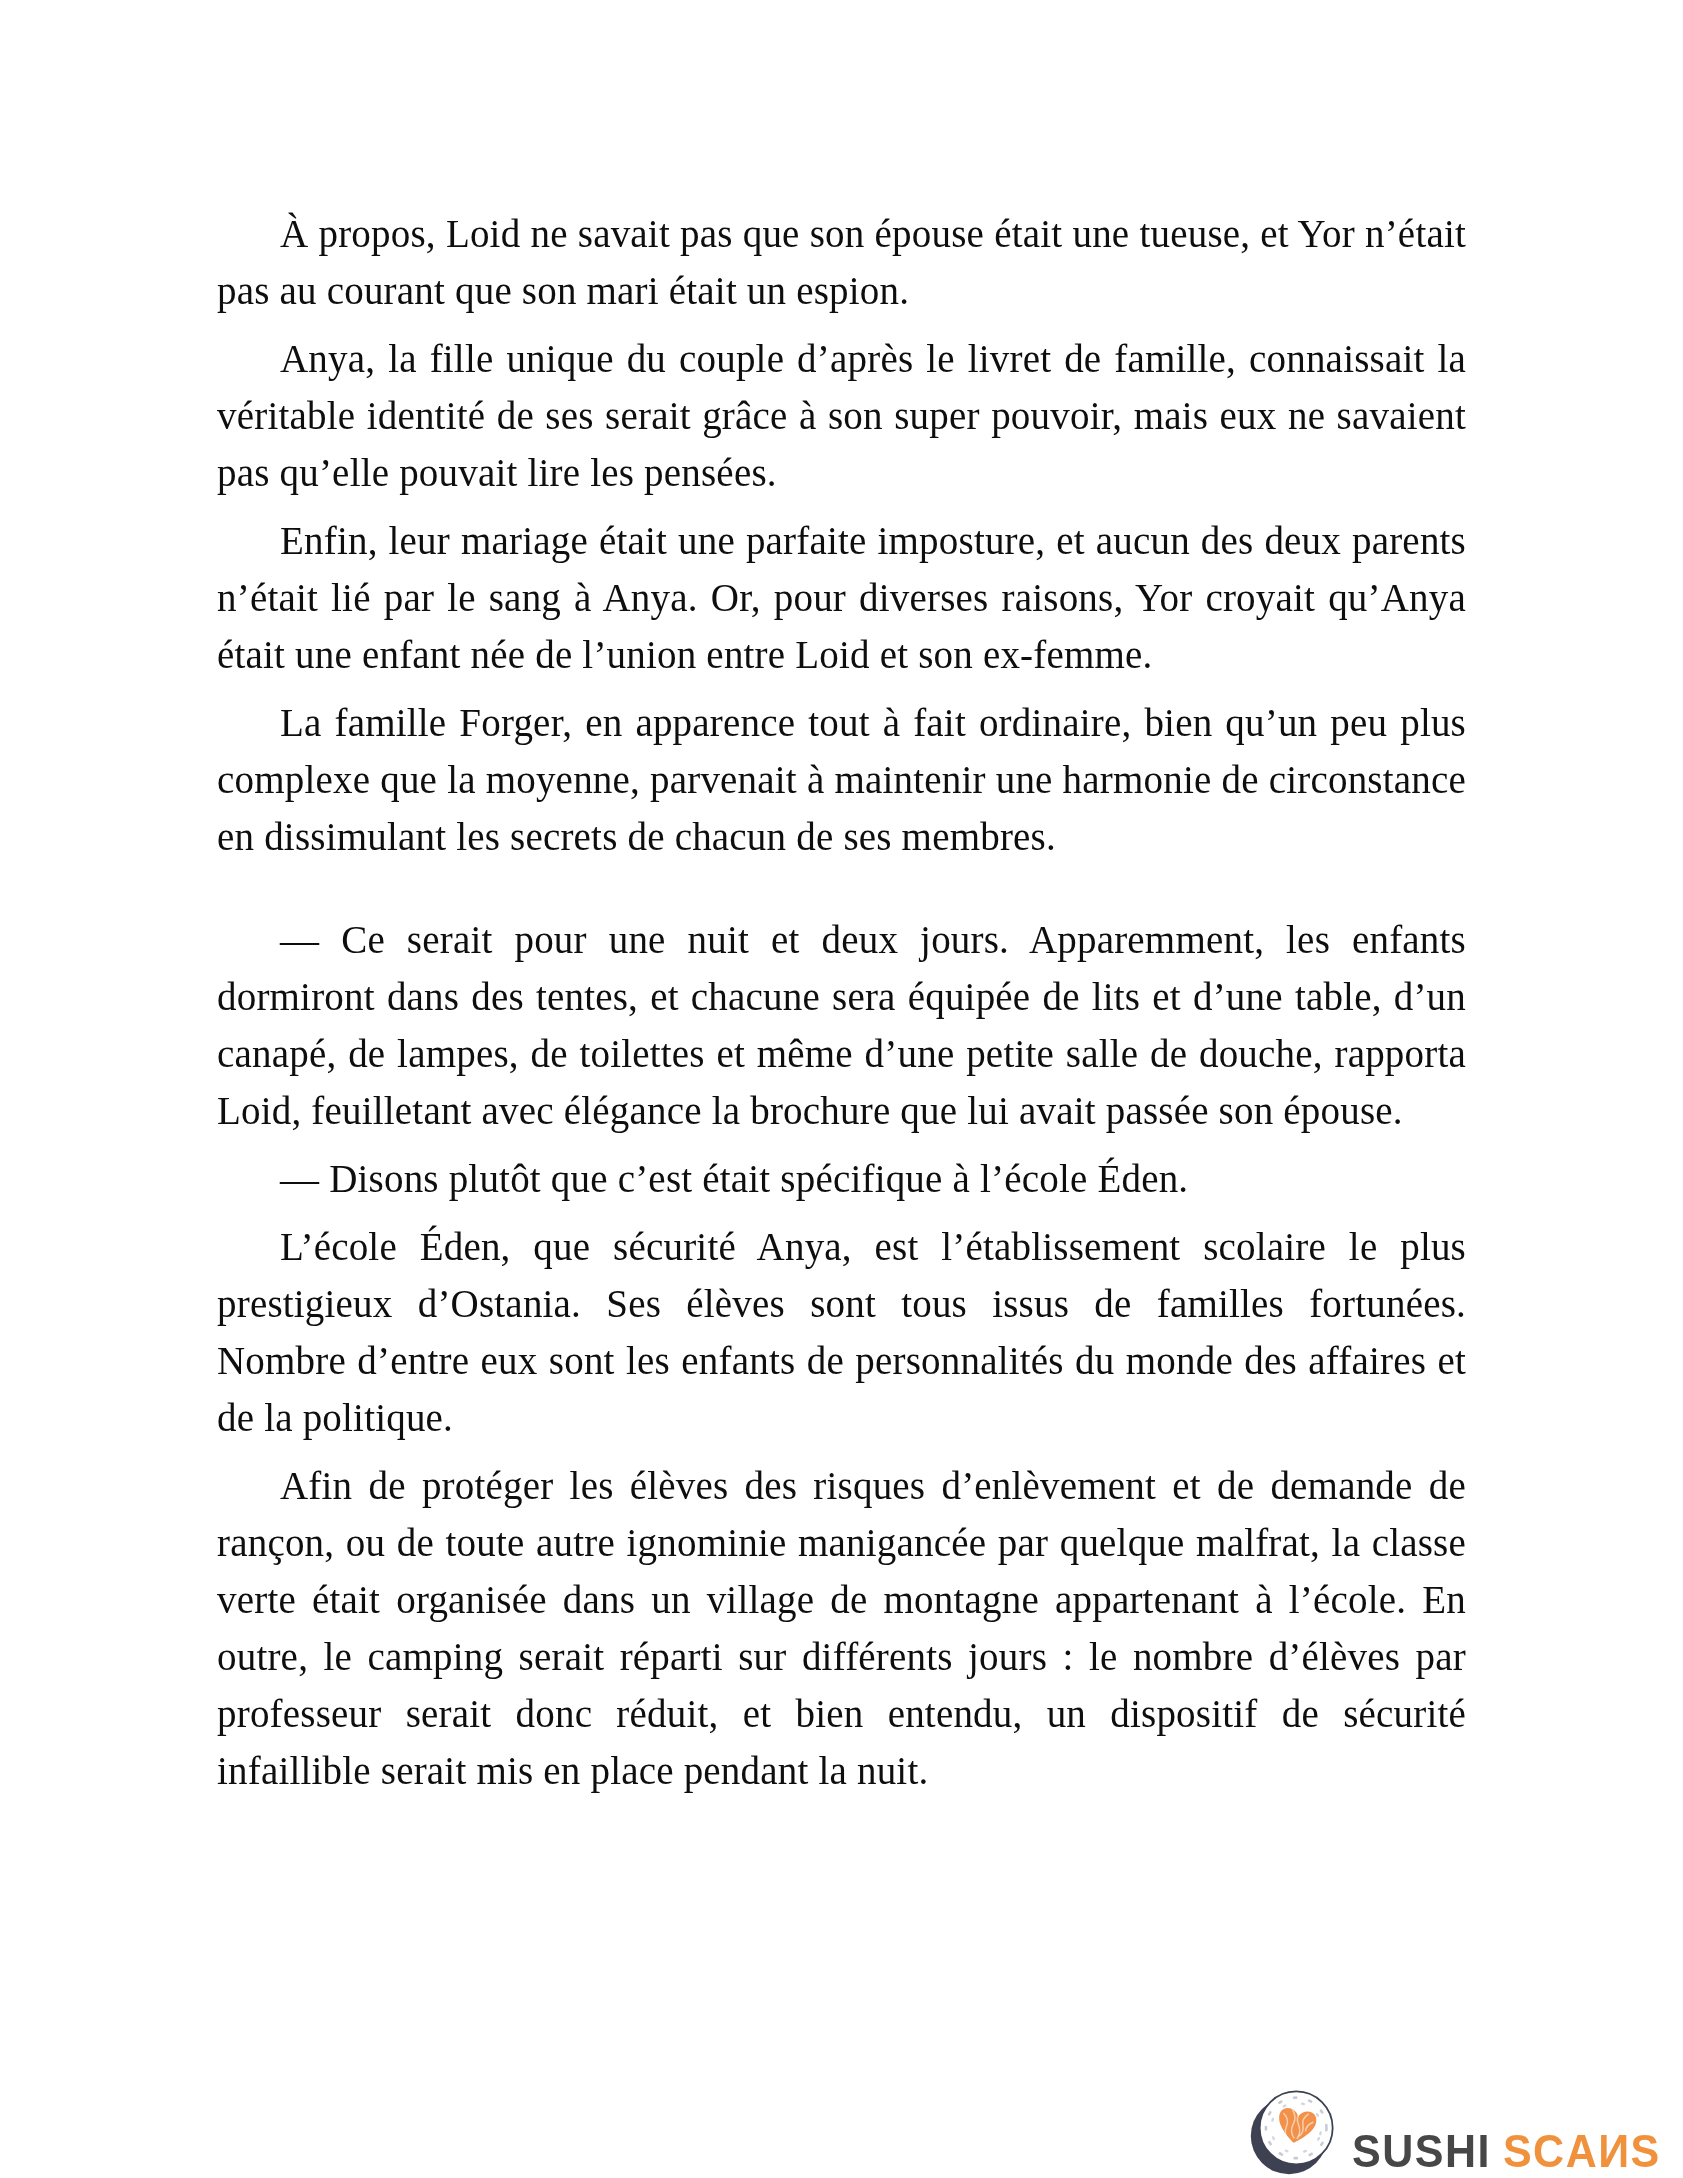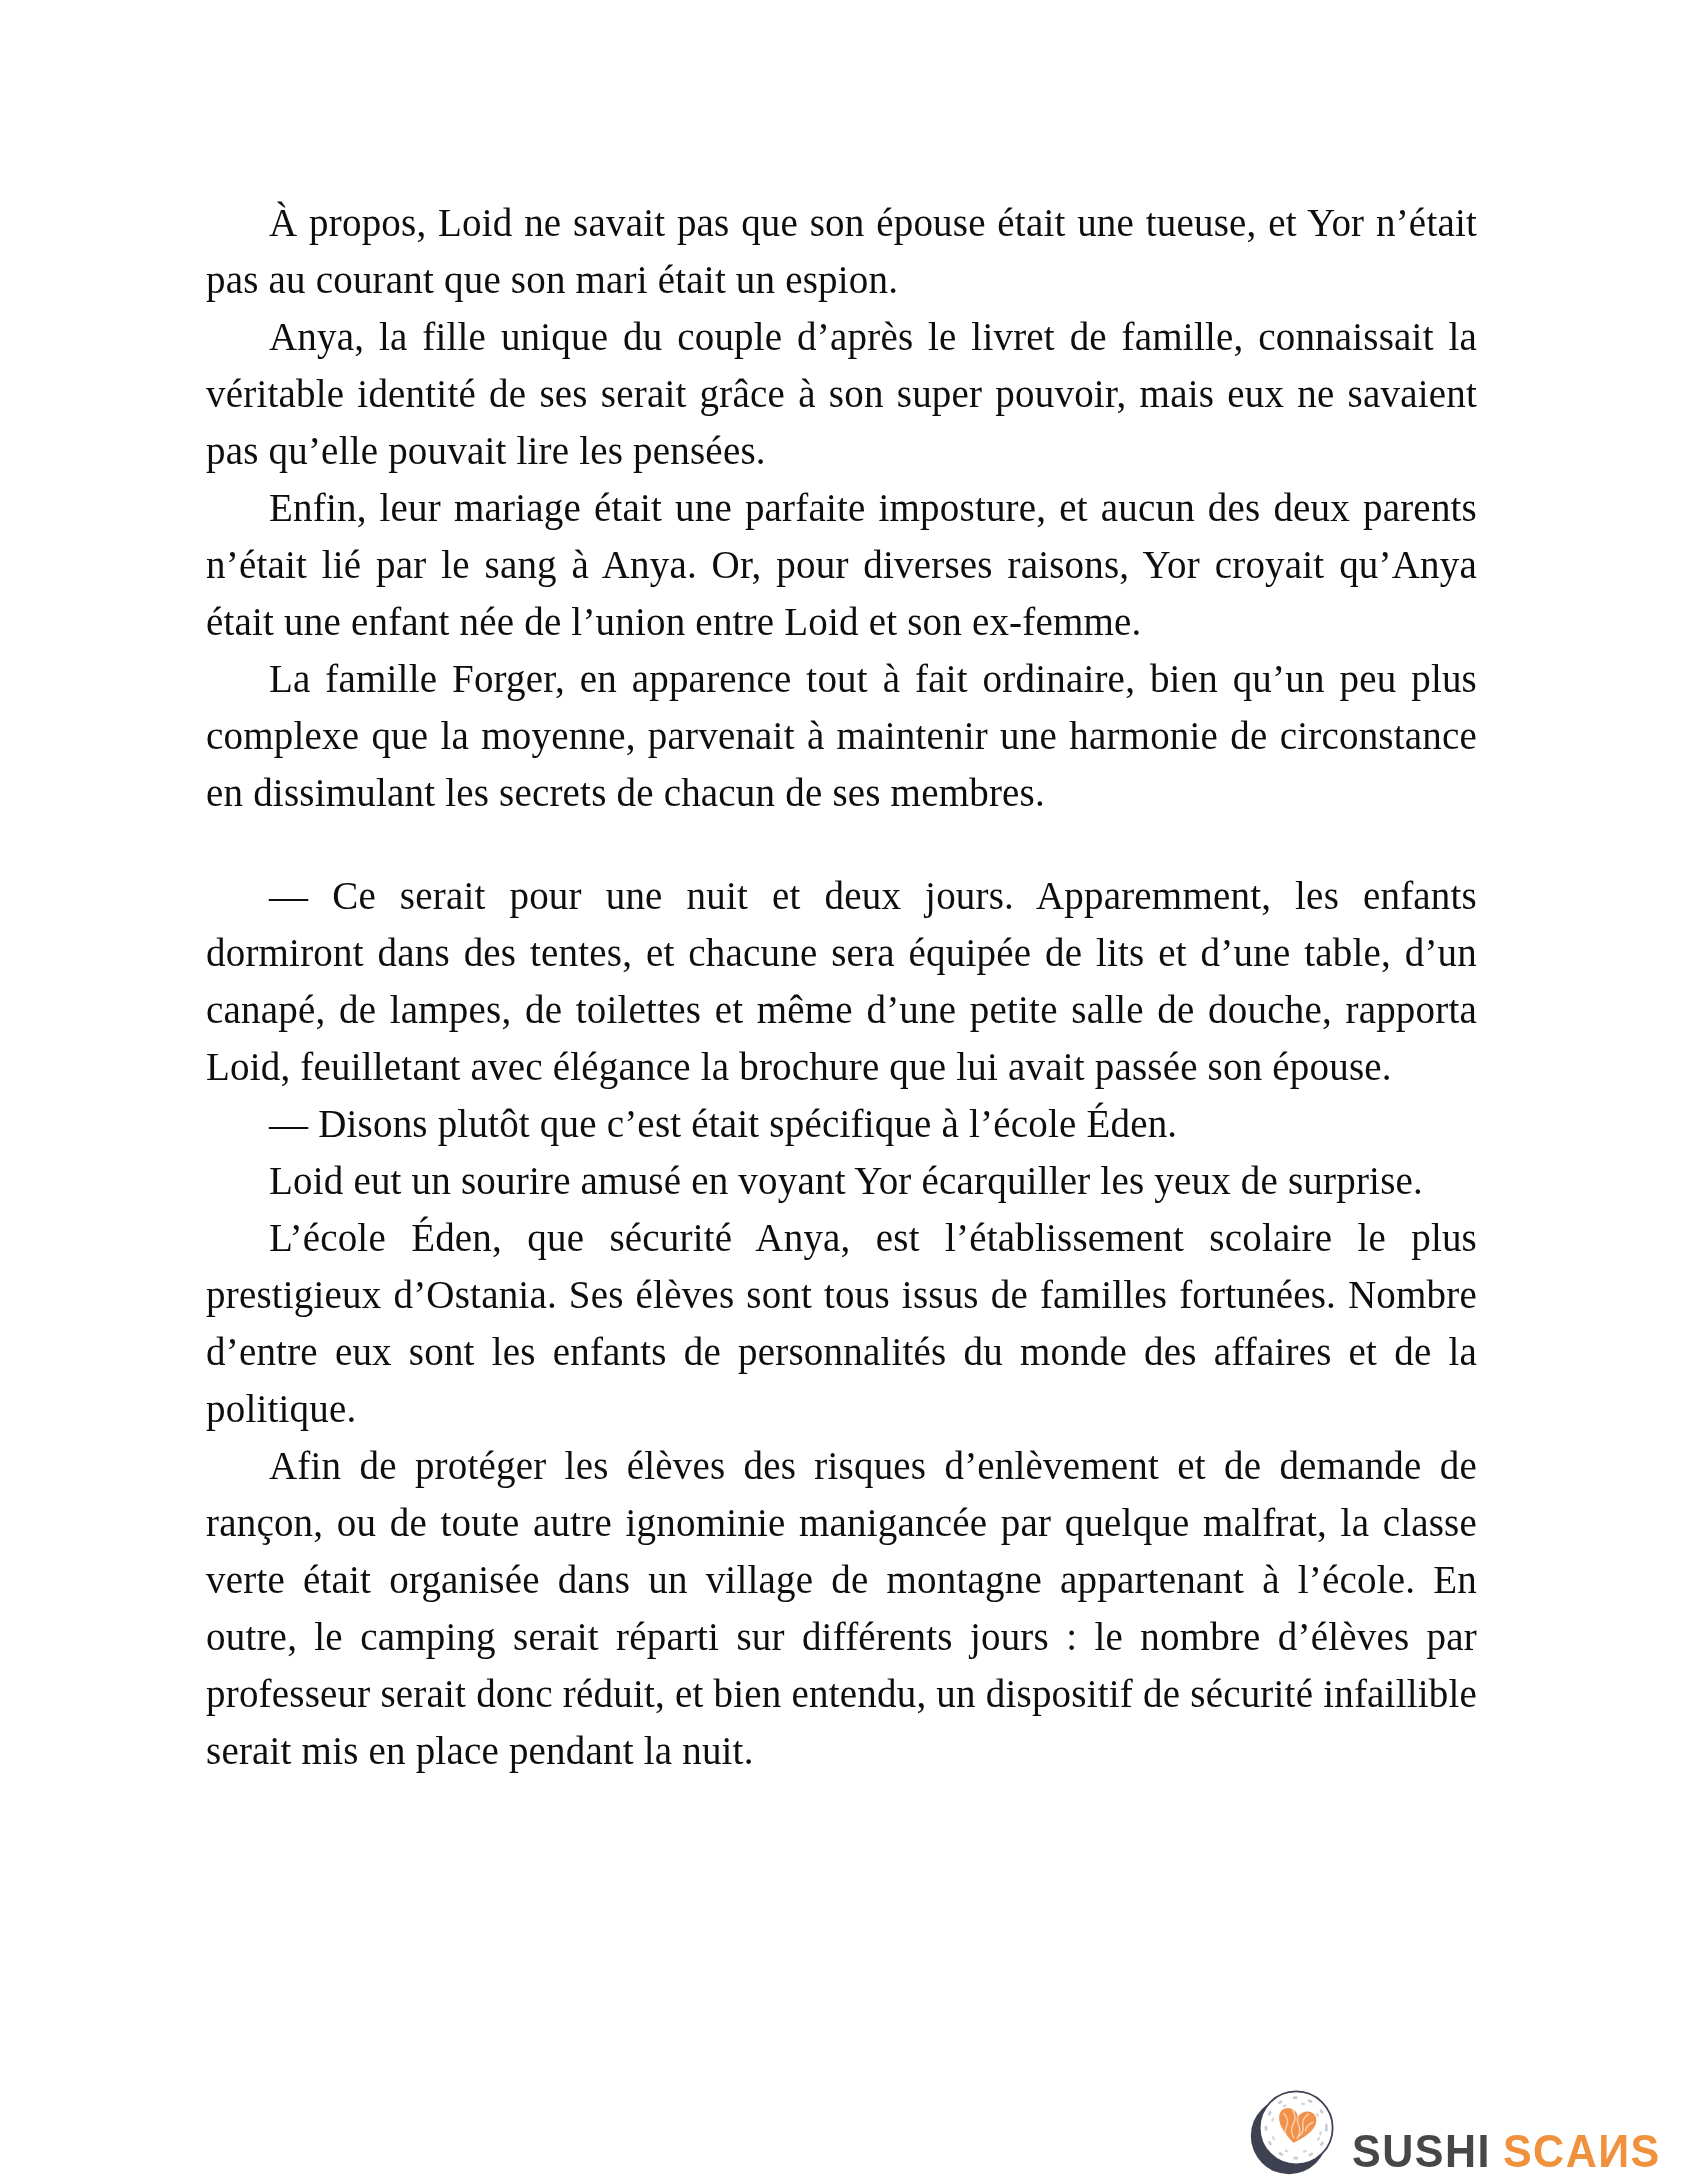--- a/index.html
+++ b/index.html
@@ -18,21 +18,21 @@
     left: 206px;
     top: 194px;
     width: 1271px;
     font-size: 39px;
     line-height: 57px;
     color: #0e0e0e;
     text-align: justify;
     letter-spacing: 0.2px;
   }
   .text-block p {
-    margin: 0;
+    margin: 11px;
     text-indent: 63px;
     font-family: Liberation Serif, serif;
   }
   .text-block p.gap-before {
     margin-top: 46px;
   }
 
   
   .credit {
     position: absolute;
@@ -63,21 +63,20 @@
 
 <main class="page">
 
   <section class="text-block">
     <p>À propos, Loid ne savait pas que son épouse était une tueuse, et Yor n’était pas au courant que son mari était un espion.</p>
     <p>Anya, la fille unique du couple d’après le livret de famille, connaissait la véritable identité de ses serait grâce à son super pouvoir, mais eux ne savaient pas qu’elle pouvait lire les pensées.</p>
     <p>Enfin, leur mariage était une parfaite imposture, et aucun des deux parents n’était lié par le sang à Anya. Or, pour diverses raisons, Yor croyait qu’Anya était une enfant née de l’union entre Loid et son ex-femme.</p>
     <p>La famille Forger, en apparence tout à fait ordinaire, bien qu’un peu plus complexe que la moyenne, parvenait à maintenir une harmonie de circonstance en dissimulant les secrets de chacun de ses membres.</p>
     <p class="gap-before">— Ce serait pour une nuit et deux jours. Apparemment, les enfants dormiront dans des tentes, et chacune sera équipée de lits et d’une table, d’un canapé, de lampes, de toilettes et même d’une petite salle de douche, rapporta Loid, feuilletant avec élégance la brochure que lui avait passée son épouse.</p>
     <p>— Disons plutôt que c’est était spécifique à l’école Éden.</p>
-    <p>Loid eut un sourire amusé en voyant Yor écarquiller les yeux de surprise.</p>
     <p>L’école Éden, que sécurité Anya, est l’établissement scolaire le plus prestigieux d’Ostania. Ses élèves sont tous issus de familles fortunées. Nombre d’entre eux sont les enfants de personnalités du monde des affaires et de la politique.</p>
     <p>Afin de protéger les élèves des risques d’enlèvement et de demande de rançon, ou de toute autre ignominie manigancée par quelque malfrat, la classe verte était organisée dans un village de montagne appartenant à l’école. En outre, le camping serait réparti sur différents jours : le nombre d’élèves par professeur serait donc réduit, et bien entendu, un dispositif de sécurité infaillible serait mis en place pendant la nuit.</p>
   </section>
 
   <footer class="credit">
     <span class="roll">
       <svg viewBox="0 0 100 100" width="89" height="89" aria-hidden="true">
 
         <circle cx="45" cy="55" r="43" fill="#3d4152"></circle>
 

